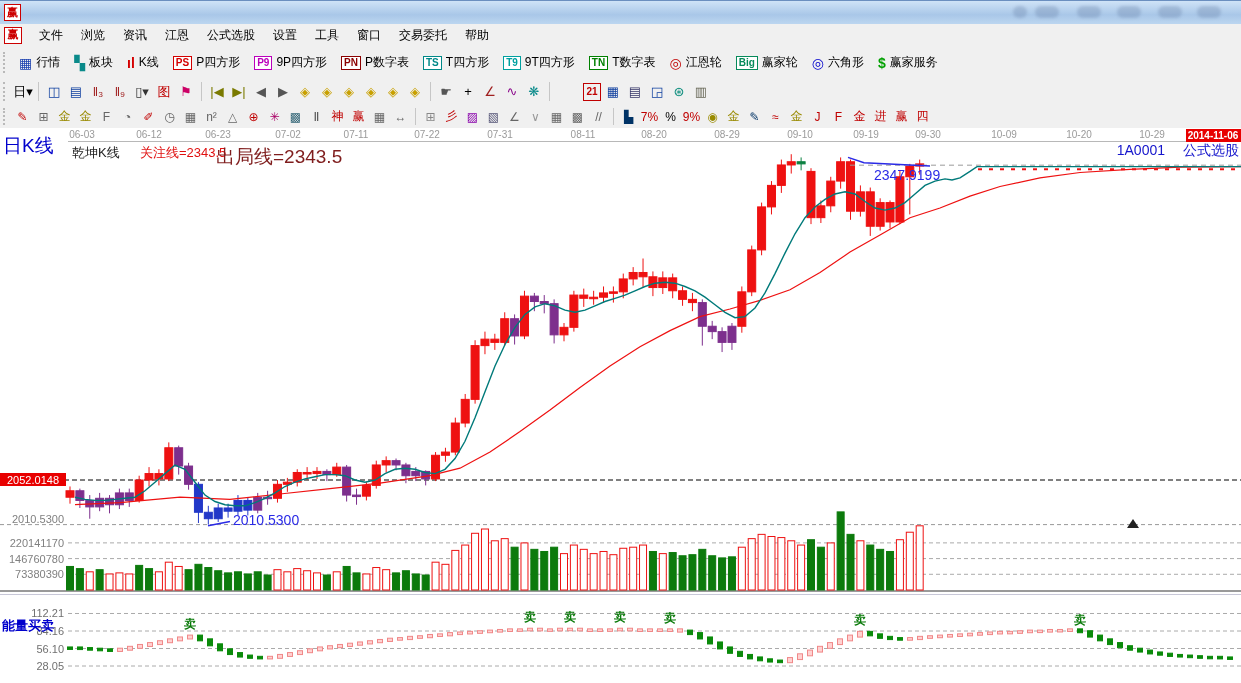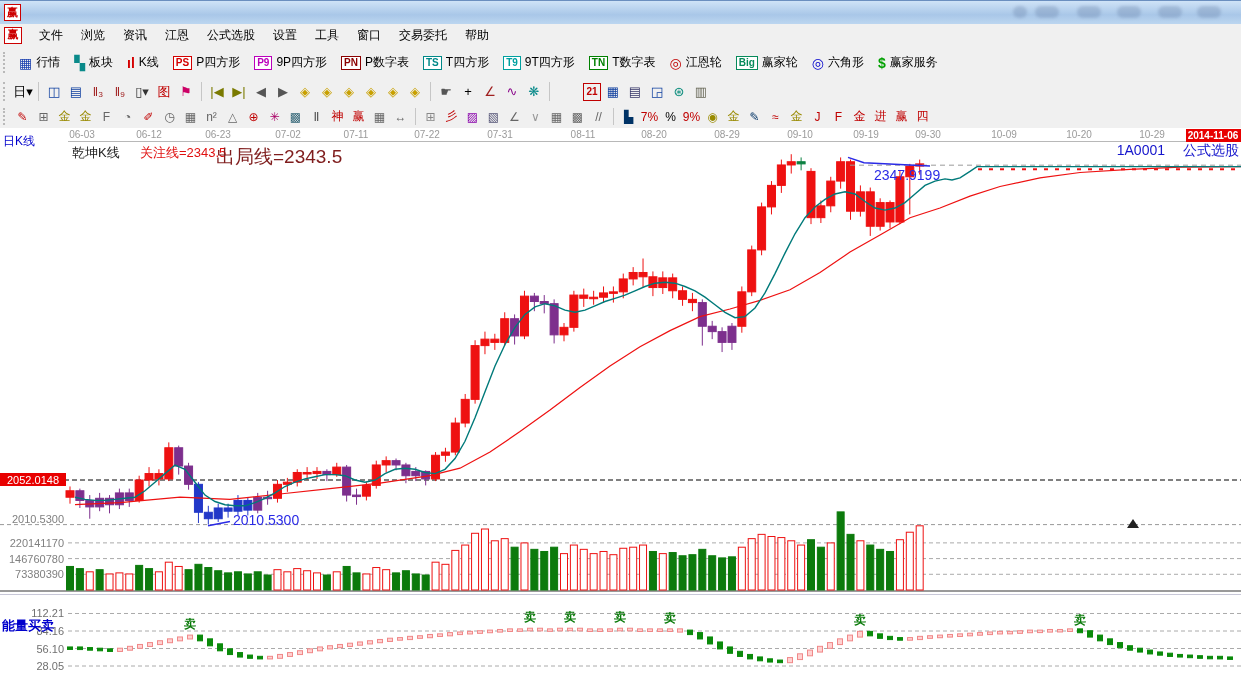--- a/index.html
+++ b/index.html
@@ -657,21 +657,21 @@
         <rect x="1227.5" y="655.93184" width="5" height="2.5" fill="#0a8a0a" stroke="#0a8a0a" stroke-width="1"></rect>
         <text x="190" y="627.09184" fill="#0a7a0a" font-size="12" text-anchor="middle" font-weight="bold">卖</text>
         <text x="530" y="620.22784" fill="#0a7a0a" font-size="12" text-anchor="middle" font-weight="bold">卖</text>
         <text x="570" y="620.22784" fill="#0a7a0a" font-size="12" text-anchor="middle" font-weight="bold">卖</text>
         <text x="620" y="620.22784" fill="#0a7a0a" font-size="12" text-anchor="middle" font-weight="bold">卖</text>
         <text x="670" y="620.85184" fill="#0a7a0a" font-size="12" text-anchor="middle" font-weight="bold">卖</text>
         <text x="860" y="623.34784" fill="#0a7a0a" font-size="12" text-anchor="middle" font-weight="bold">卖</text>
         <text x="1080" y="622.72384" fill="#0a7a0a" font-size="12" text-anchor="middle" font-weight="bold">卖</text>
         <line x1="0" y1="593.5" x2="1241" y2="593.5" stroke="#c8c8d8"></line>
       </svg>
-    <div class="hlabel" style="left:3px;top:5px;color:#0000cc;font-size:12px;">日K线</div>
+    <div class="hlabel" style="left:3px;top:5px;color:#0000cc;font-size:19px;">日K线</div>
     <div class="hlabel" style="left:72px;top:16px;color:#222;font-size:13px;">乾坤K线</div>
     <div class="hlabel" style="left:140px;top:16px;color:#e01010;font-size:13px;">关注线=2343.5</div>
     <div class="hlabel" style="left:216px;top:16px;color:#7f1d1d;font-size:19px;">出局线=2343.5</div>
     <div class="hlabel" style="right:76px;top:14px;color:#1515cc;font-size:14px;">1A0001</div>
     <div class="hlabel" style="right:2px;top:14px;color:#1515cc;font-size:14px;">公式选股</div>
     <div class="hlabel" style="left:2px;top:468px;color:#0000cc;font-size:13px;font-weight:bold;margin-top:21px;">能量买卖</div>
   </div>
 </div>
 
 </body></html>

